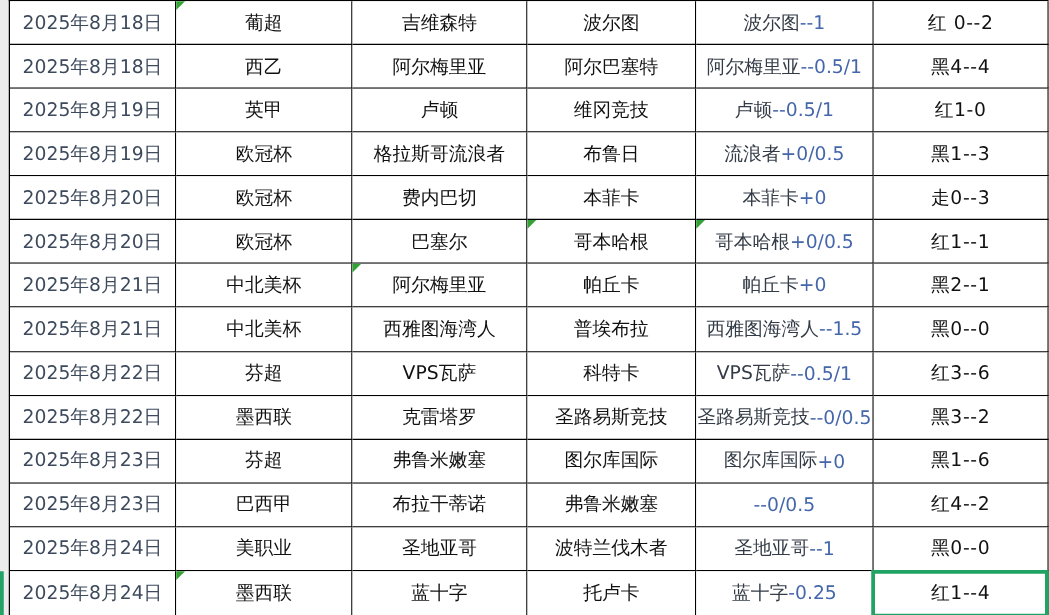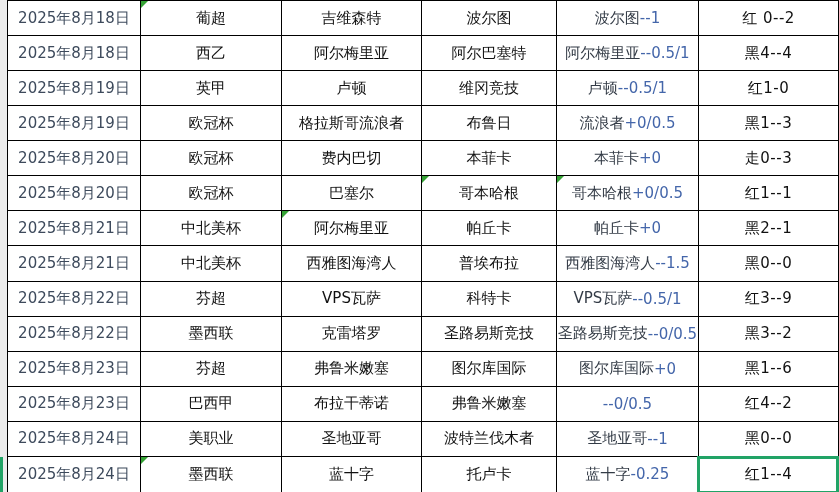--- a/index.html
+++ b/index.html
@@ -235,21 +235,21 @@
       <span>VPS瓦萨</span>
     </div>
     <div class="cell cell-away bold">
       <span>科特卡</span>
     </div>
     <div class="cell cell-handicap">
       <span class="hteam">VPS瓦萨</span>
           <span class="hline">--0.5/1</span>
     </div>
     <div class="cell cell-result">
-      <span>红3--9</span>
+      <span>红3--6</span>
     </div>
   </div>
 
   <div class="row">
     <div class="cell cell-date">
       <span>2025年8月22日</span>
     </div>
     <div class="cell cell-league bold">
       <span>墨西联</span>
     </div>

